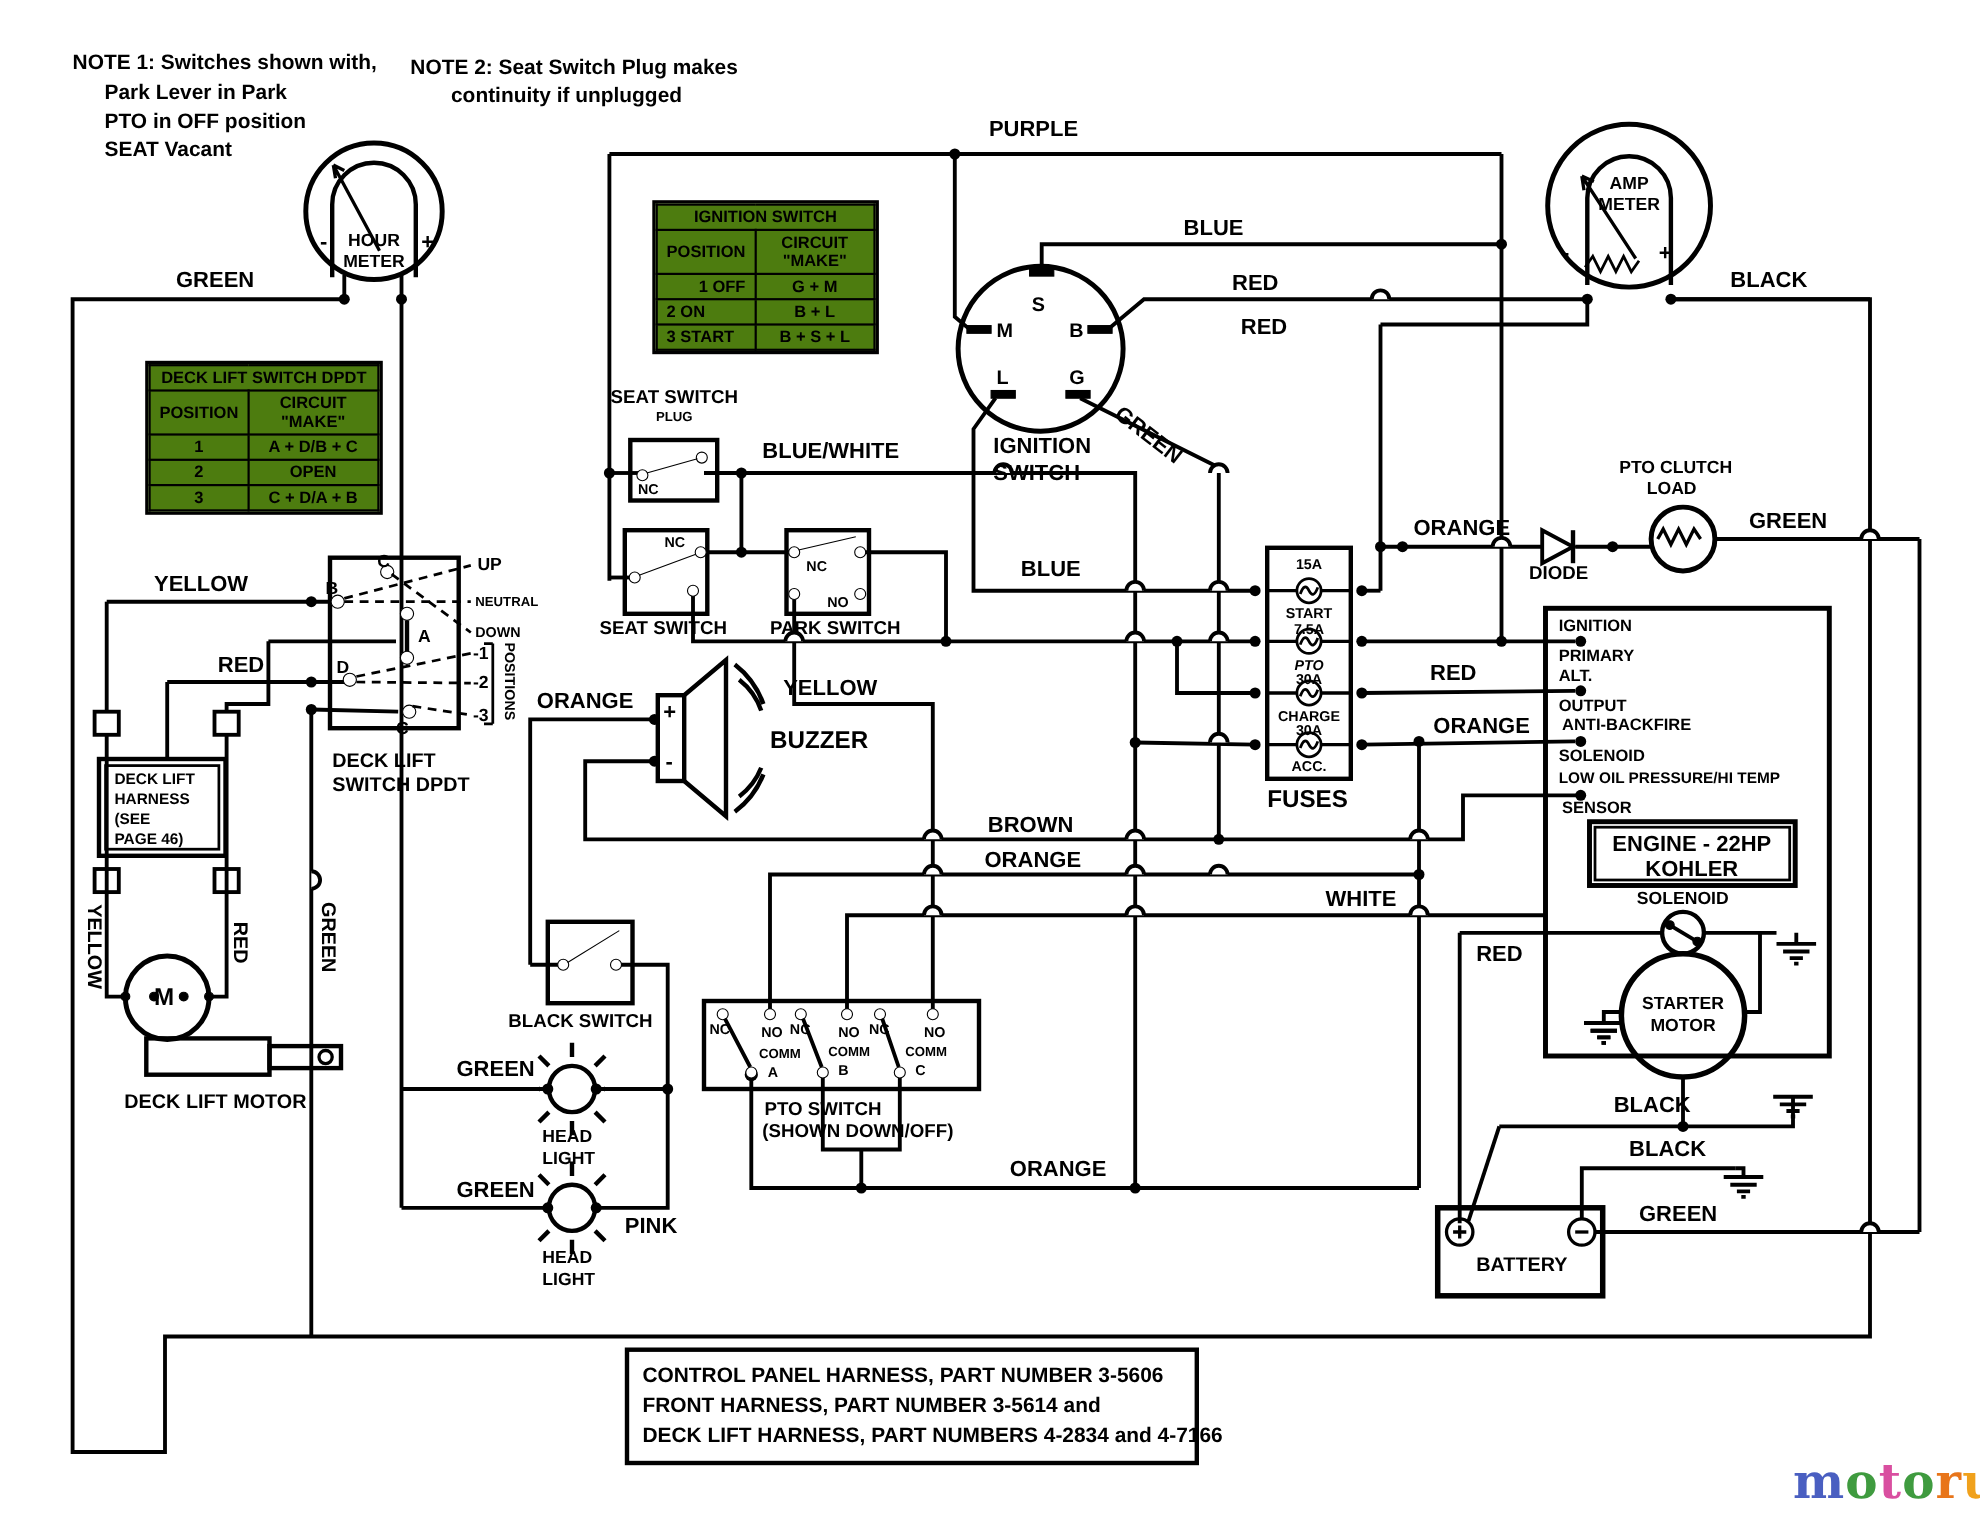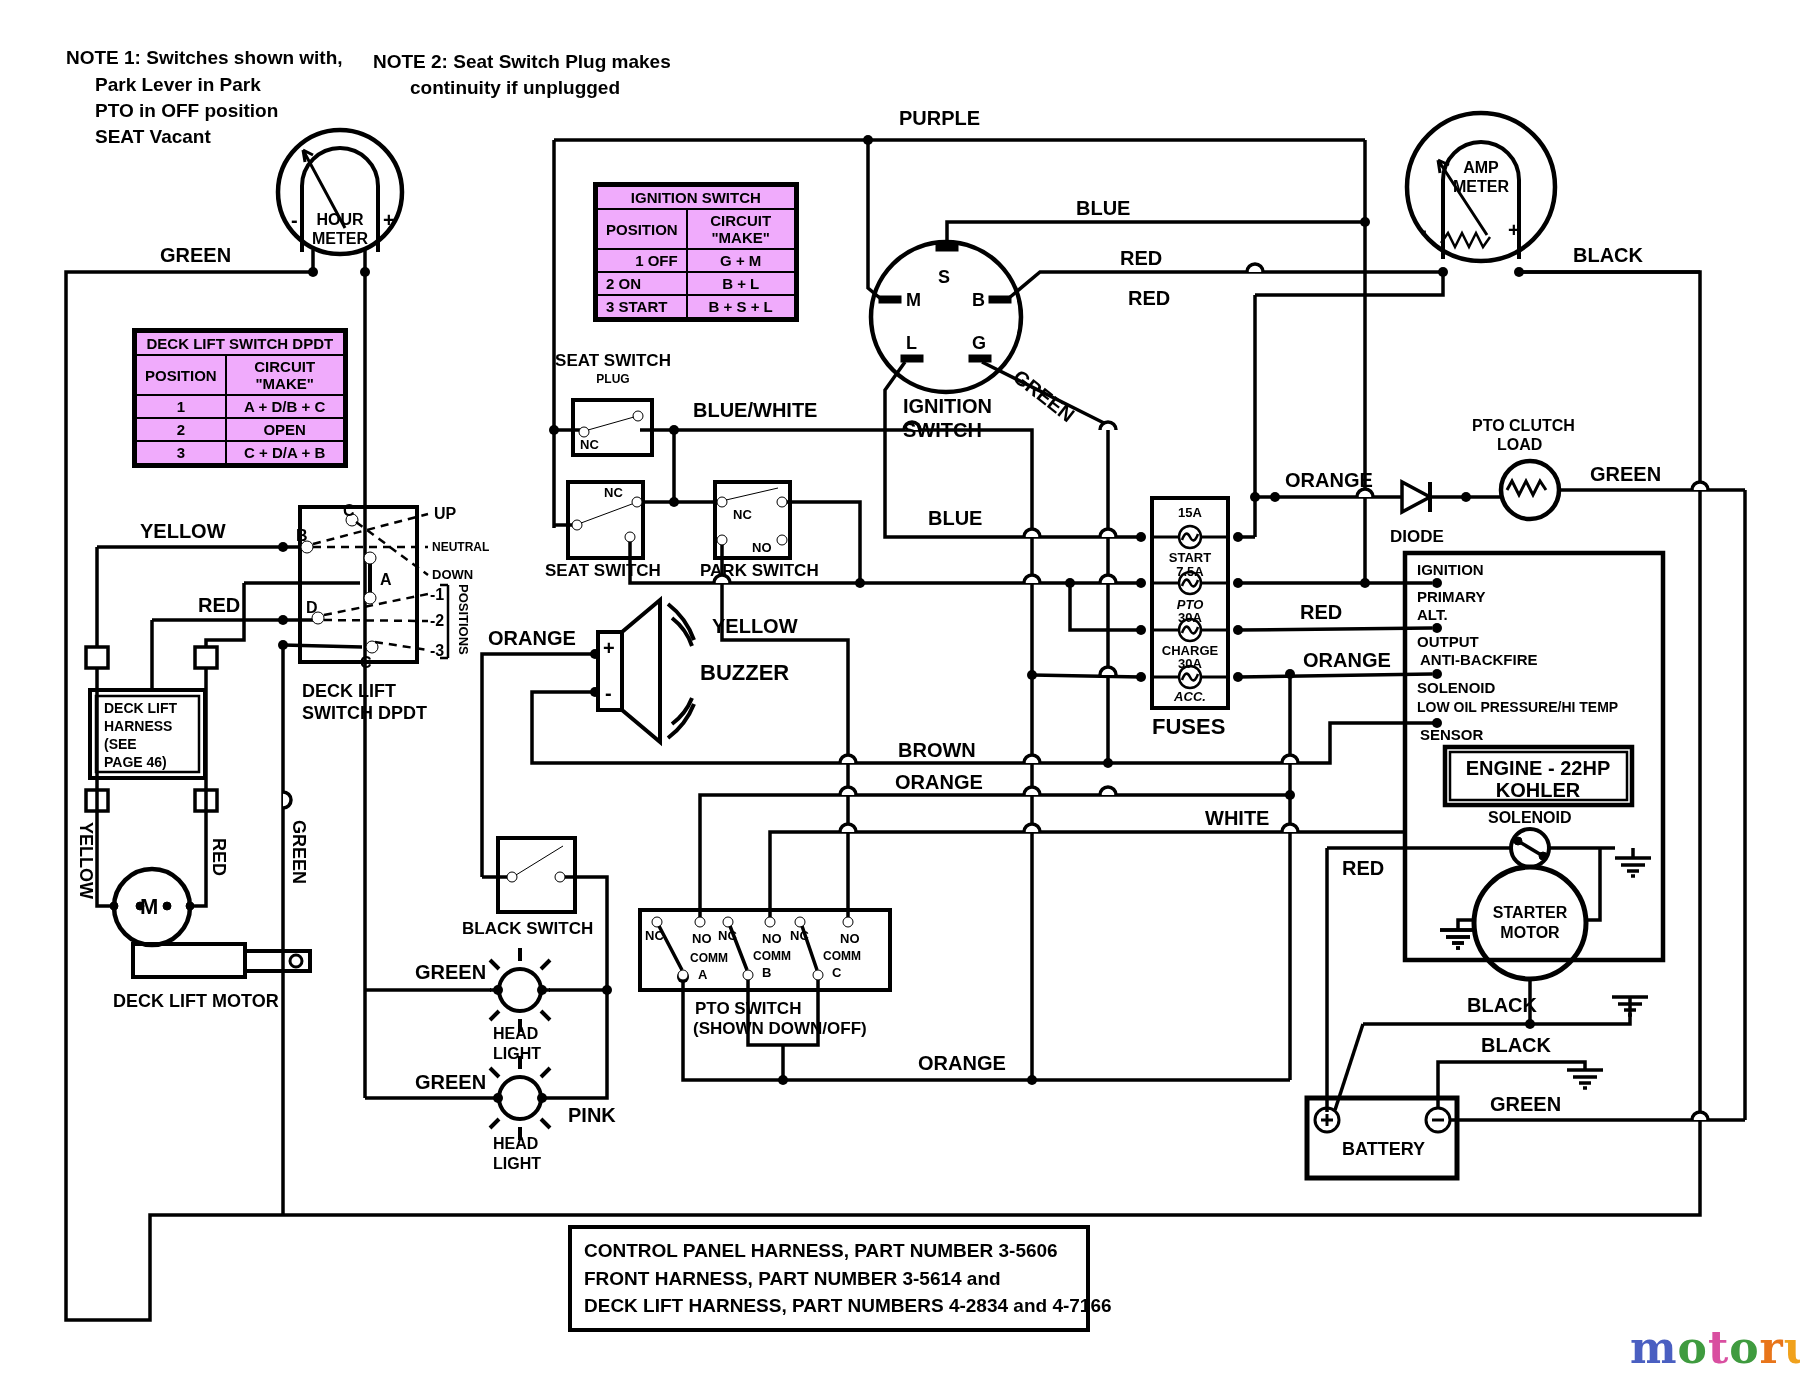--- a/index.html
+++ b/index.html
@@ -5,21 +5,21 @@
   html,body{margin:0;padding:0;background:#fff;}
   #stage{position:relative;width:1800px;height:1382px;background:#fff;overflow:hidden;
          font-family:"Liberation Sans",sans-serif;color:#000;}
   svg{position:absolute;left:0;top:0;}
   .lb{position:absolute;font:bold 20px "Liberation Sans",sans-serif;color:#000;white-space:nowrap;line-height:1;}
   .md{font-size:16px;text-align:right;} .sm{font-size:13px;} .xs{font-size:12px;} .lg{font-size:22px;}
   .c{transform:translateX(-50%);}
   .v90{transform:rotate(90deg);transform-origin:left top;}
   .d38{transform:rotate(38deg);transform-origin:left top;}
   .tblwrap{position:absolute;border:3px solid #000;background:#fff;}
-  table{border-collapse:collapse;background:#f0abfc;}
+  table{border-collapse:collapse;background:#4d7c0f;}
   td,th{border:2.5px solid #000;font:bold 15px "Liberation Sans",sans-serif;padding:2px 8px;text-align:center;white-space:nowrap;}
   .boxnote{position:absolute;border:4px solid #000;background:#fff;padding:8px 12px;}
   .boxnote div{font:bold 19px "Liberation Sans",sans-serif;line-height:1.45;white-space:nowrap;}
   .wm{position:absolute;font:bold 44px "DejaVu Serif",serif;letter-spacing:1px;}
 </style>
 </head>
 <body>
 
 <div id="stage">
 
@@ -545,24 +545,24 @@
 <div class="lb" style="left:695px;top:1000px;font-size:17px">PTO SWITCH</div>
 <div class="lb" style="left:693px;top:1020px;font-size:17px">(SHOWN DOWN/OFF)</div>
 
 <div class="lb c sm" style="left:1190px;top:506px;">15A</div>
 <div class="lb c sm" style="left:1190px;top:551px;">START</div>
 <div class="lb c sm" style="left:1190px;top:565px;">7.5A</div>
 <div class="lb c sm" style="left:1190px;top:598px;font-style:italic;">PTO</div>
 <div class="lb c sm" style="left:1190px;top:611px;">30A</div>
 <div class="lb c sm" style="left:1190px;top:644px;">CHARGE</div>
 <div class="lb c sm" style="left:1190px;top:657px;">30A</div>
-<div class="lb c sm" style="left:1190px;top:690px;font-style:italic;">ACC.</div>
+<div class="lb c sm" style="left:1190px;top:690px;">ACC.</div>
 <div class="lb lg" style="left:1152px;top:716px;">FUSES</div>
 
-<div class="lb" style="left:1390px;top:528px;font-size:17px">DIODE</div>
+<div class="lb" style="left:1390px;top:512px;font-size:17px">DIODE</div>
 <div class="lb" style="left:1472px;top:418px;font-size:16px">PTO CLUTCH</div>
 <div class="lb" style="left:1497px;top:437px;font-size:16px">LOAD</div>
 
 <div class="lb" style="left:1417px;top:562px;font-size:15px">IGNITION</div>
 <div class="lb" style="left:1417px;top:589px;font-size:15px">PRIMARY</div>
 <div class="lb" style="left:1417px;top:607px;font-size:15px">ALT.</div>
 <div class="lb" style="left:1417px;top:634px;font-size:15px">OUTPUT</div>
 <div class="lb" style="left:1420px;top:652px;font-size:15px">ANTI-BACKFIRE</div>
 <div class="lb" style="left:1417px;top:680px;font-size:15px">SOLENOID</div>
 <div class="lb" style="left:1417px;top:700px;font-size:14px">LOW OIL PRESSURE/HI TEMP</div>

